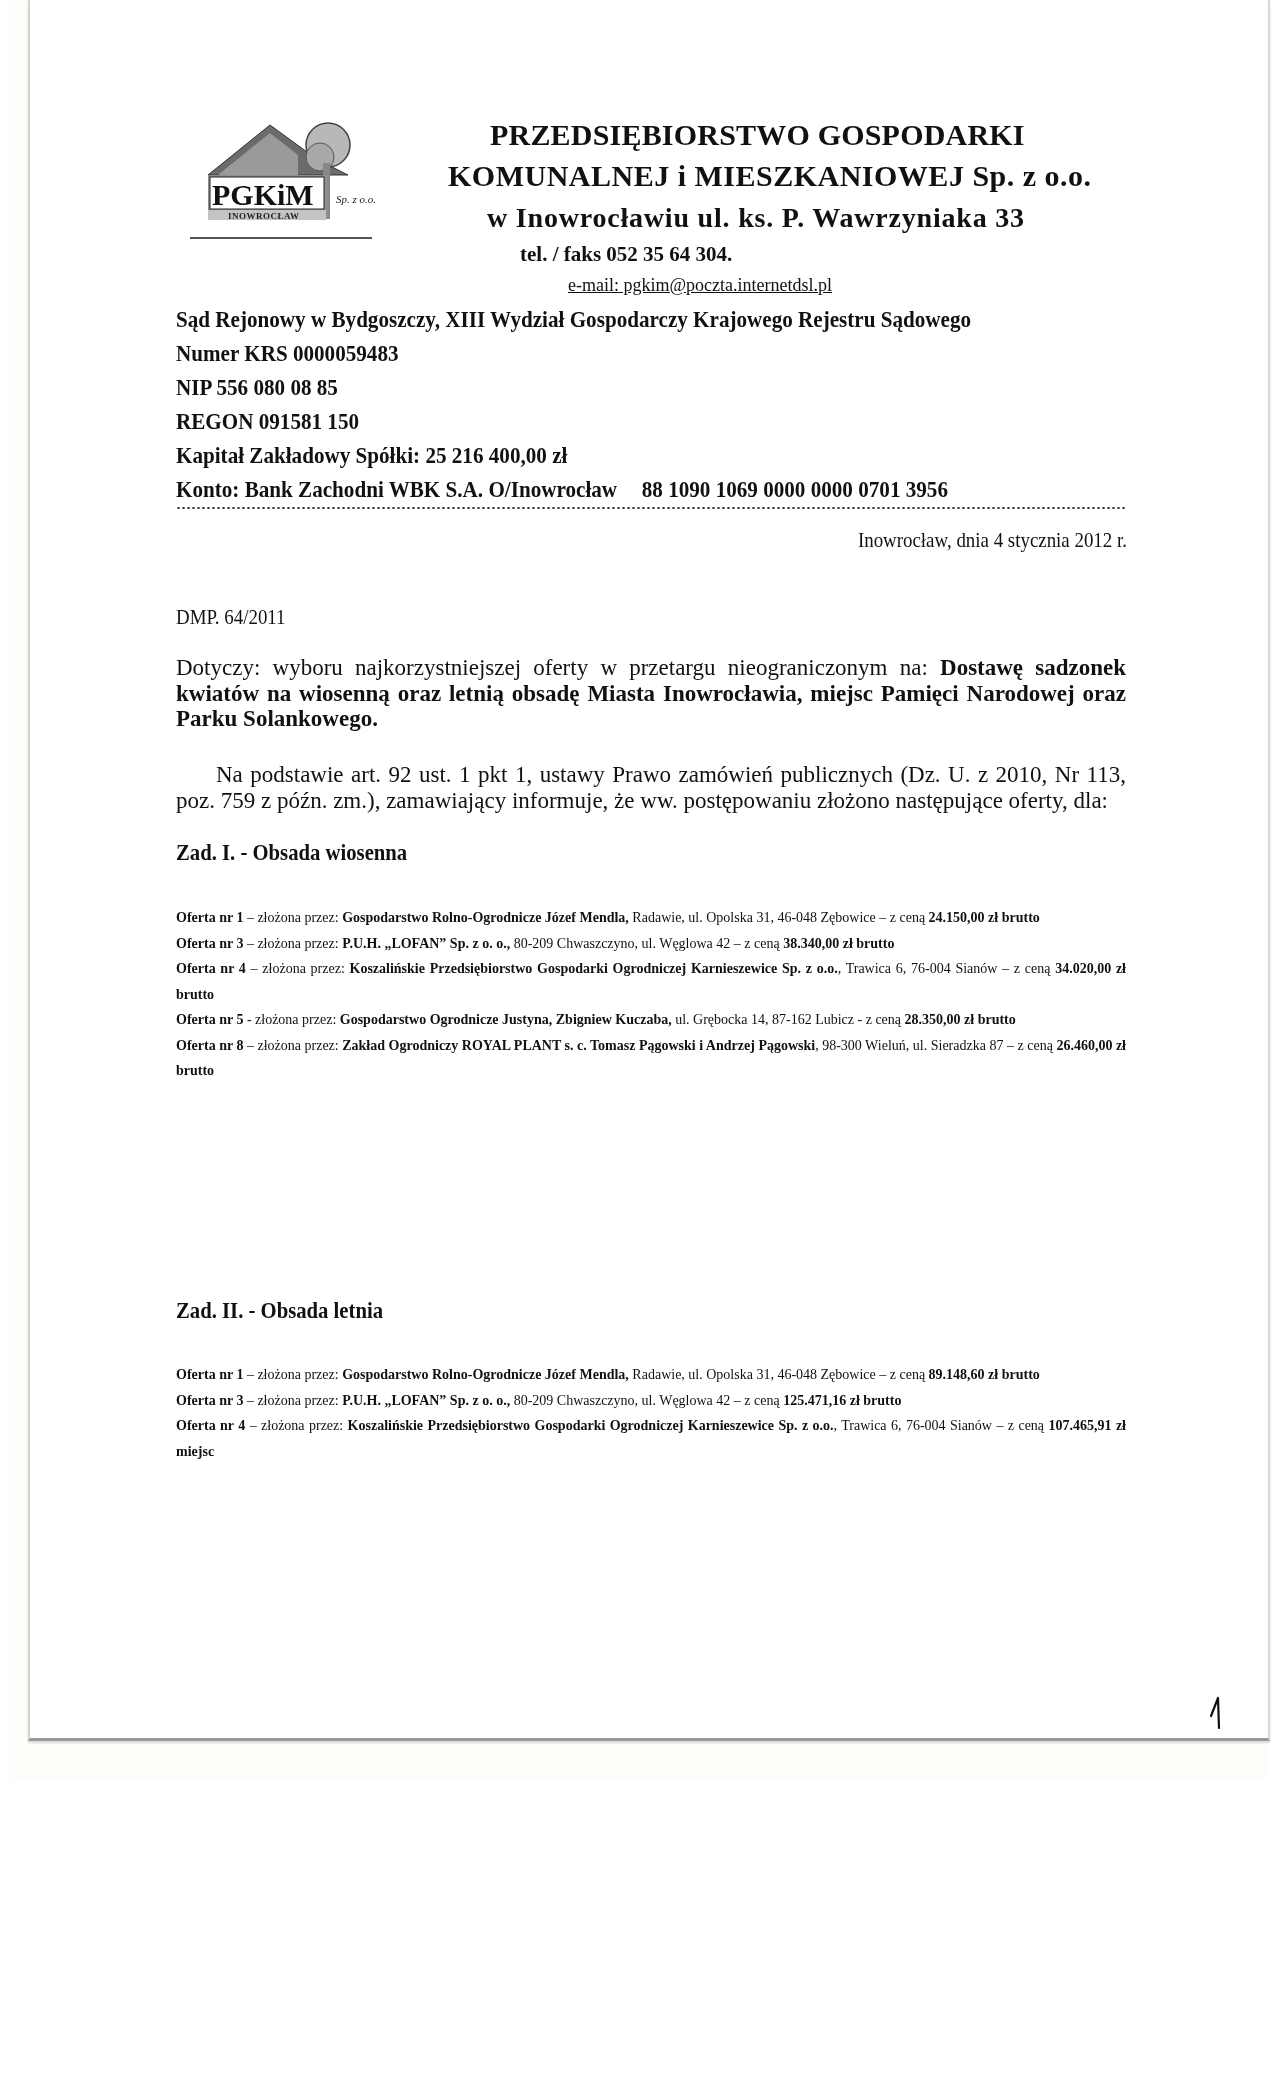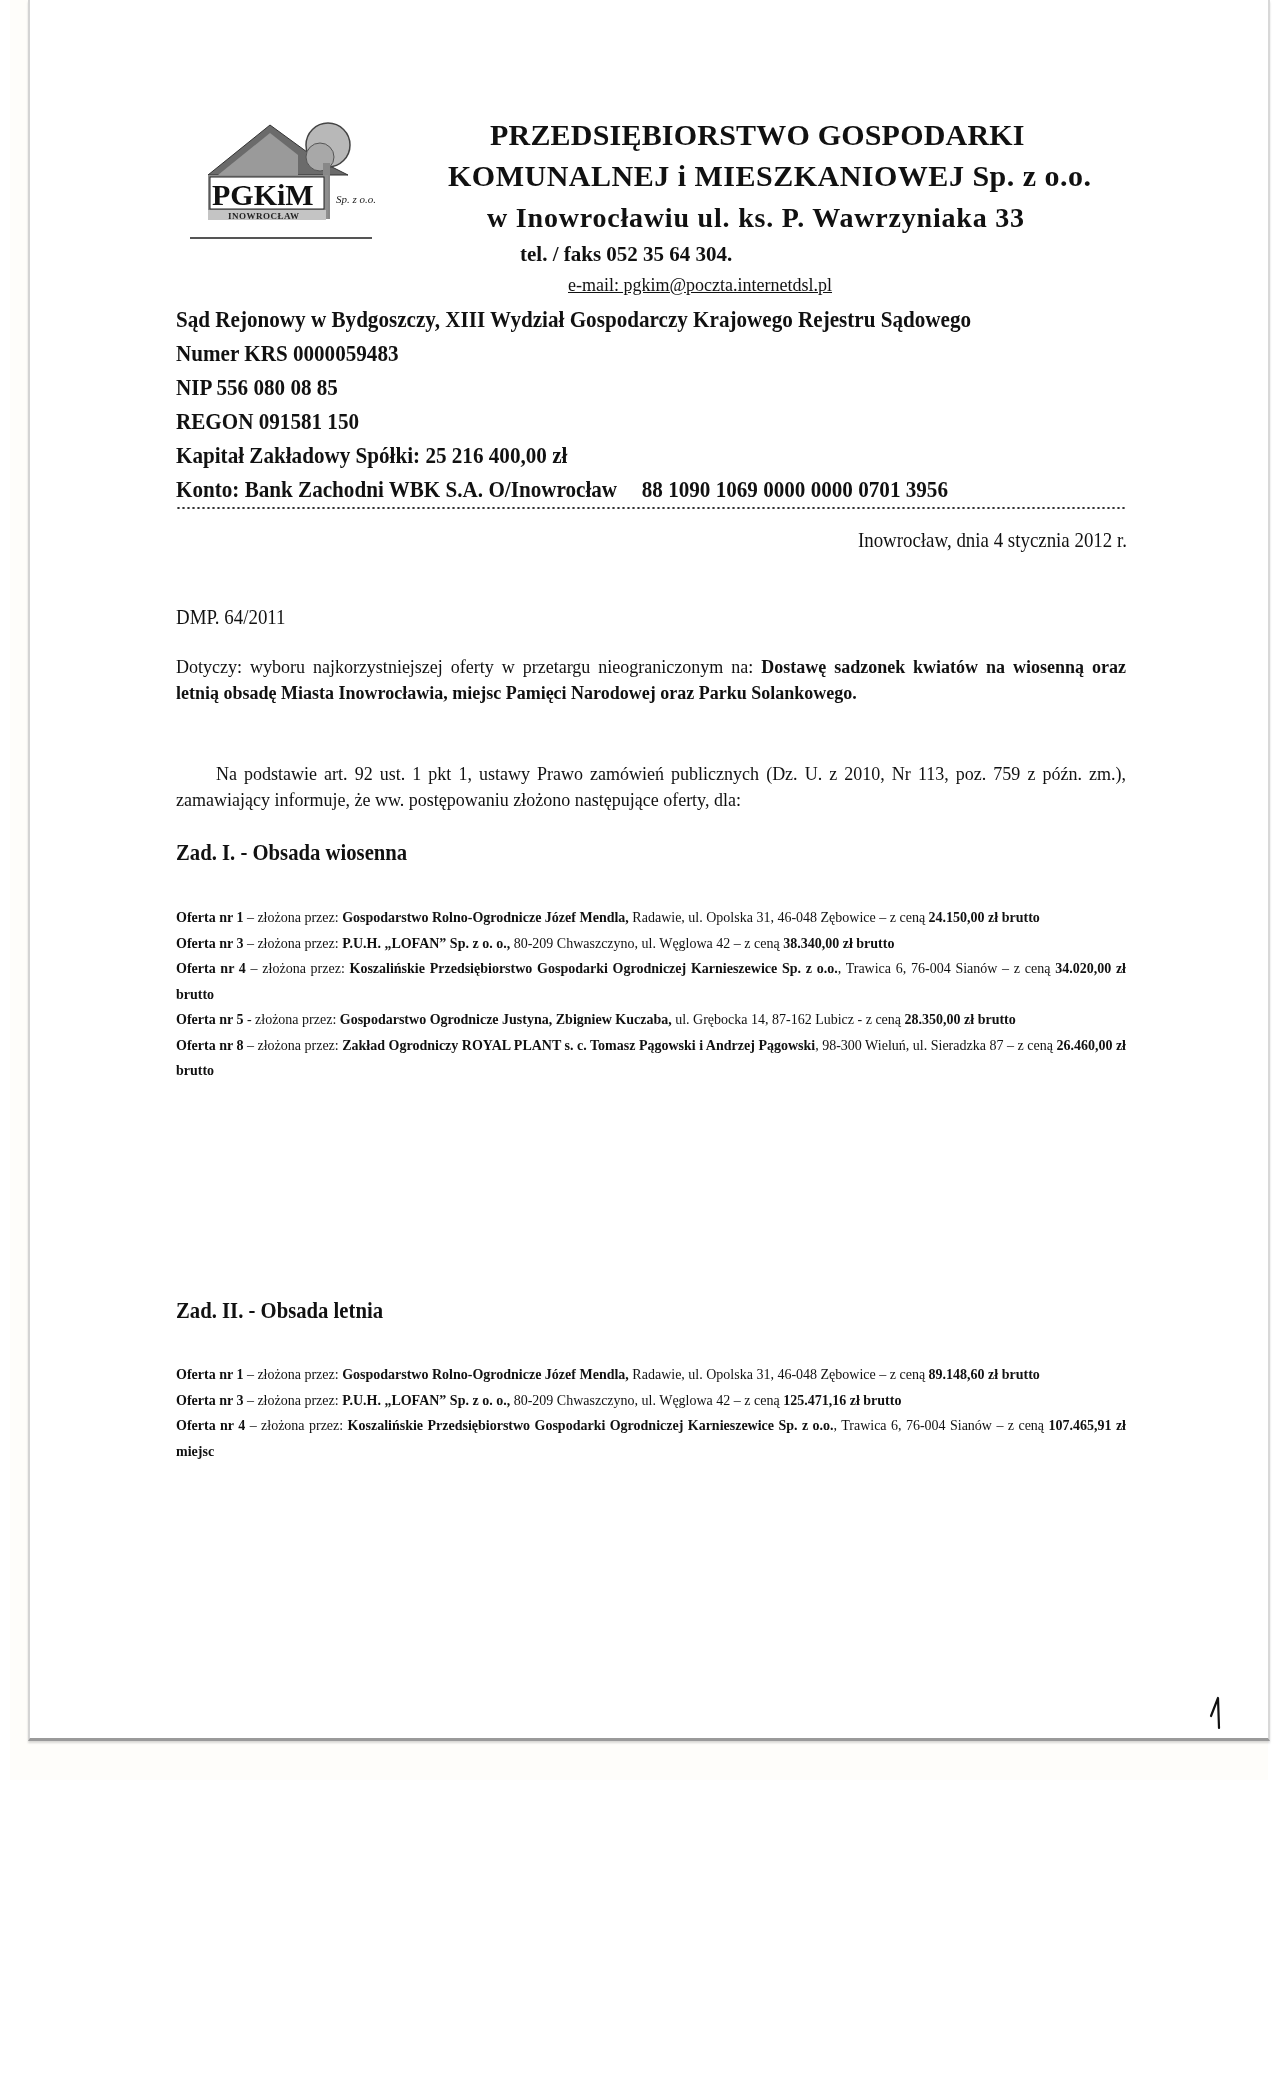--- a/index.html
+++ b/index.html
@@ -18,21 +18,21 @@
   .header .h4 { position: absolute; left: 90px; top: 124px; font-size: 21px; font-weight: bold; white-space: nowrap; }
   .header .h5 { position: absolute; left: 90px; top: 157px; font-size: 18px; white-space: nowrap; text-decoration: underline; margin-left: 48px; }
   .reg { position: absolute; left: 176px; width: 960px; font-size: 24px; font-weight: bold; white-space: nowrap;
          transform: scaleX(0.88); transform-origin: left center; }
   .dots { position: absolute; left: 176px; top: 506px; width: 950px; height: 4px;
           background-image: radial-gradient(circle, #333 1px, transparent 1.3px); background-size: 5px 4px; }
   .date { position: absolute; right: 148px; top: 528px; font-size: 21px; white-space: nowrap;
           transform: scaleX(0.9); transform-origin: right center; }
   .ref { position: absolute; left: 176px; top: 605px; font-size: 21px; white-space: nowrap;
          transform: scaleX(0.9); transform-origin: left center; }
-  .para { position: absolute; left: 176px; width: 950px; font-size: 18px; line-height: 25.5px; text-align: justify; }
+  .para { position: absolute; left: 176px; width: 950px; font-size: 23px; line-height: 25.5px; text-align: justify; }
   .indent { text-indent: 40px; }
   .section-title { position: absolute; left: 176px; font-size: 23px; font-weight: bold; white-space: nowrap;
                    transform: scaleX(0.9); transform-origin: left center; }
   .offers { position: absolute; left: 176px; width: 950px; font-size: 14px; line-height: 25.5px; }
   .offer { text-align: justify; text-align-last: left; margin: 0; }
   .b { font-weight: bold; }
   .page-num { position: absolute; left: 1208px; top: 1694px; width: 20px; height: 40px; }
 </style>
 </head>
 <body>

